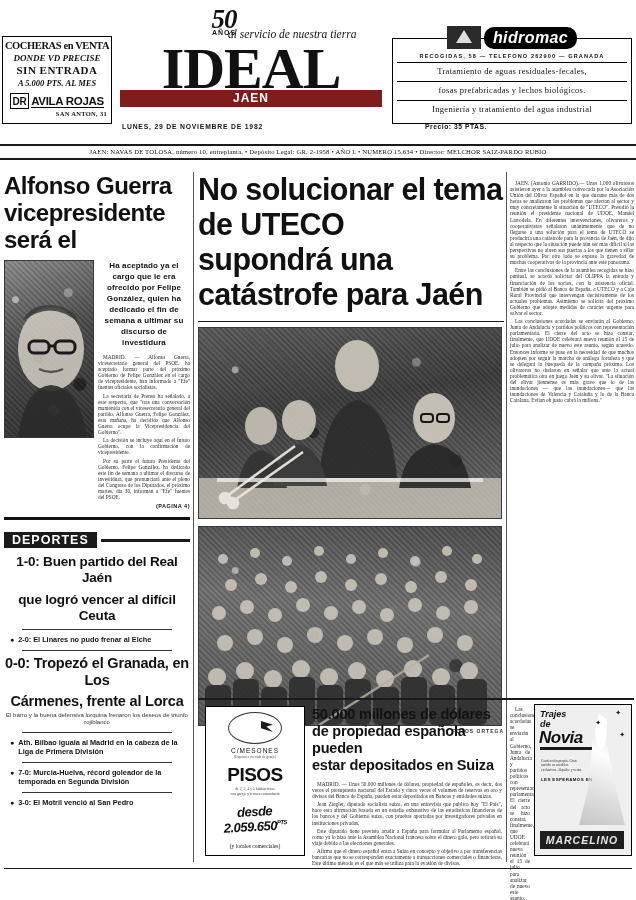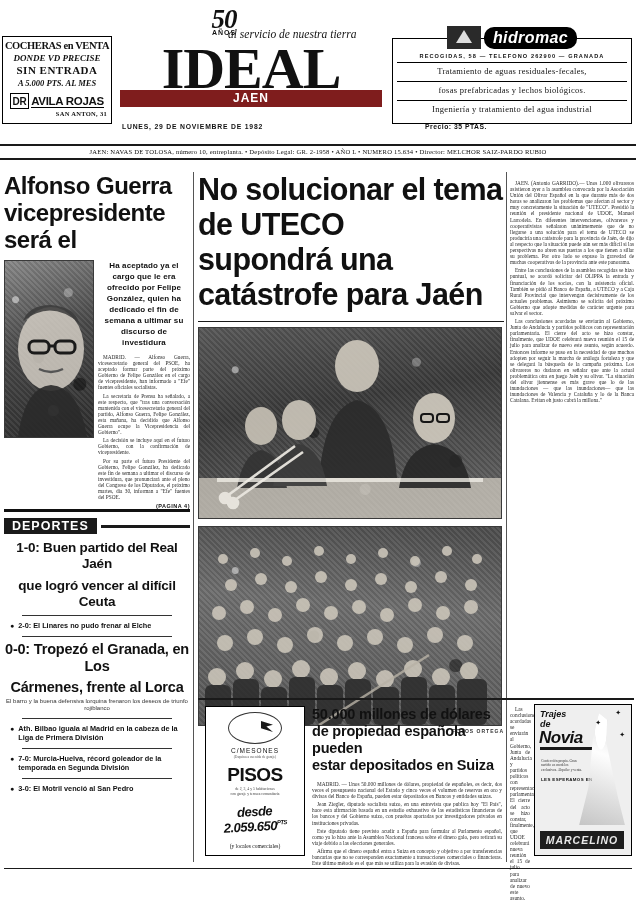--- a/index.html
+++ b/index.html
@@ -96,21 +96,21 @@
         radial-gradient(circle at 55% 85%, rgba(255,255,255,.3) 0 5px, transparent 6px),
         repeating-linear-gradient(45deg, rgba(0,0,0,.10) 0 2px, rgba(255,255,255,.06) 2px 4px);
       opacity:.85;}
   .photo-portrait{background:linear-gradient(160deg,#8a8a8a 0%,#4a4a4a 45%,#2e2e2e 100%);}
   .photo-panel{background:linear-gradient(170deg,#5a5a5a 0%,#3c3c3c 40%,#6a6a6a 100%);}
   .photo-crowd{background:linear-gradient(185deg,#4e4e4e 0%,#707070 40%,#585858 100%);}
   .fotocred{font-family:"Liberation Sans",sans-serif;font-size:5px;font-weight:bold;
       letter-spacing:1px;text-align:right;padding-top:2px;color:#333;}
 
   
-  .dep-wrap{border-top:3px solid #111;margin-top:0;padding-top:6px;}
+  .dep-wrap{border-top:3px solid #111;margin-top:8px;padding-top:12px;}
   .dep-bar{display:flex;align-items:center;gap:4px;}
   .dep-tag{background:#1a1a1a;color:#fff;font-family:"Liberation Sans",sans-serif;
       font-weight:bold;font-size:12.5px;letter-spacing:1px;padding:1px 8px;}
   .dep-fill{flex:1;height:3px;background:#1a1a1a;}
   .dep-h1{font-family:"Liberation Sans Narrow","Liberation Sans",sans-serif;font-weight:bold;
       font-size:13.5px;line-height:16px;text-align:center;letter-spacing:-0.2px;margin-top:6px;}
   .dep-h2{font-family:"Liberation Sans Narrow","Liberation Sans",sans-serif;font-weight:bold;
       font-size:14.5px;line-height:17px;text-align:center;letter-spacing:-0.2px;margin-top:4px;}
   .dep-sub{font-family:"Liberation Sans",sans-serif;font-size:6px;line-height:7.5px;
       text-align:center;color:#333;margin-top:2px;}

